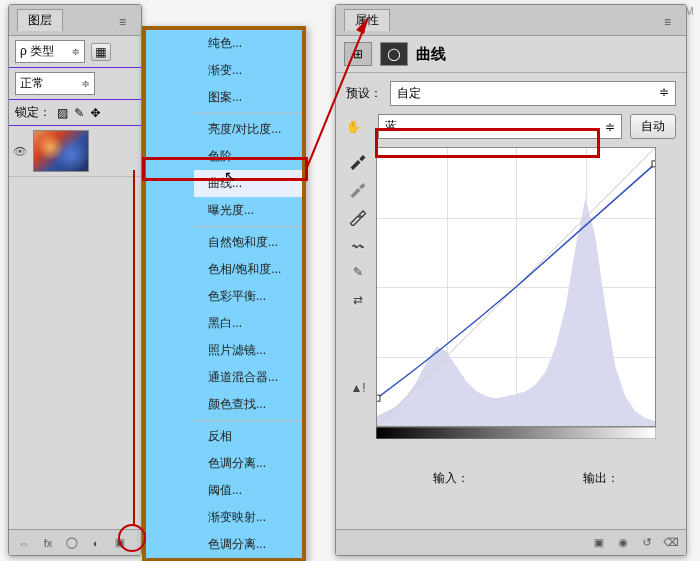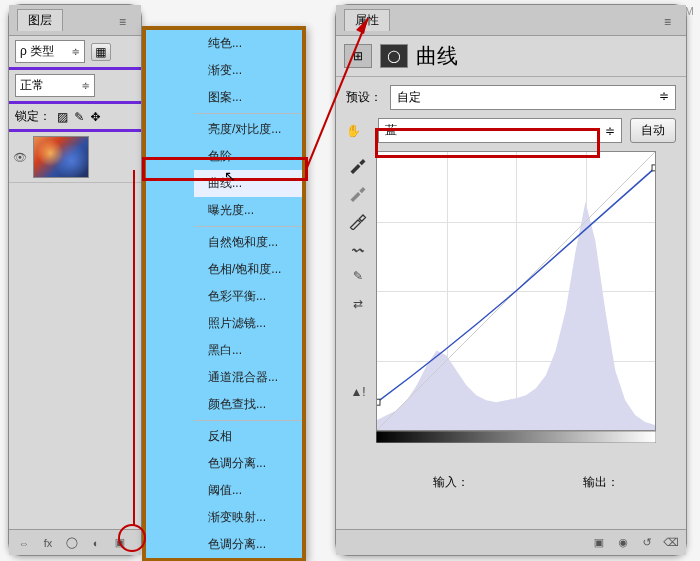--- a/index.html
+++ b/index.html
@@ -1,40 +1,40 @@
 <!DOCTYPE html>
 <html><head>
 <meta charset="utf-8">
 <style>
 *{box-sizing:border-box;margin:0;padding:0;font-family:"Microsoft YaHei",SimSun,sans-serif;font-size:12px;}
 body{background:#f5f5f5;width:700px;height:561px;position:relative;overflow:hidden;}
-.panel{position:absolute;background:#d8d8d8;border:1px solid #888;border-radius:13px;box-shadow:0 2px 6px rgba(0,0,0,.3);}
+.panel{position:absolute;background:#d8d8d8;border:1px solid #888;border-radius:3px;box-shadow:0 2px 6px rgba(0,0,0,.3);}
 .panel-tab{background:#c8c8c8;border-bottom:1px solid #999;padding:4px 8px;display:flex;align-items:center;justify-content:space-between;}
 .panel-tab .tab{background:#d8d8d8;padding:2px 10px;border:1px solid #999;border-bottom:none;display:inline-block;}
 .panel-menu{width:14px;height:10px;}
 .panel-menu::before{content:"≡";color:#555;}
-.toolbar{display:flex;align-items:center;gap:6px;padding:4px 6px;border-bottom:3px solid #6d28d9;}
+.toolbar{display:flex;align-items:center;gap:6px;padding:4px 6px;border-bottom:1px solid #6d28d9;}
 .dropdown{background:#fff;border:1px solid #888;padding:2px 4px;display:flex;align-items:center;justify-content:space-between;min-width:60px;}
 .dropdown .arrows{font-size:10px;color:#333;}
 .icon-btn{width:20px;height:18px;border:1px solid #999;background:linear-gradient(#f0f0f0,#d0d0d0);display:inline-flex;align-items:center;justify-content:center;border-radius:2px;}
 .layers-panel{left:8px;top:4px;width:134px;height:552px;}
 .layer-row{display:flex;align-items:center;padding:4px;border-bottom:1px solid #bbb;}
 .eye{width:14px;height:14px;margin-right:6px;}
 .eye::before{content:"👁";font-size:11px;color:#555;}
 .thumb{width:56px;height:42px;border:1px solid #888;background:linear-gradient(135deg,#e89050 0%,#d04020 30%,#3050a0 60%,#203060 100%);position:relative;}
 .thumb::after{content:"";position:absolute;inset:0;background:radial-gradient(circle at 30% 40%,rgba(255,200,100,.8) 0%,transparent 30%),radial-gradient(circle at 70% 60%,rgba(100,150,255,.6) 0%,transparent 40%);}
 .bottom-bar{position:absolute;bottom:0;left:0;right:0;height:26px;border-top:1px solid #999;background:#d0d0d0;display:flex;align-items:center;gap:6px;padding:0 6px;}
 .bottom-bar .bi{width:18px;height:16px;display:inline-flex;align-items:center;justify-content:center;color:#555;font-size:11px;}
 .flyout{position:absolute;left:142px;top:26px;width:164px;background:#7dd3fc;border:4px solid #a16207;box-shadow:2px 2px 8px rgba(0,0,0,.3);padding-left:48px;}
 .flyout .item{padding:5px 14px;color:#222;cursor:default;}
 .flyout .sep{border-top:1px solid #bbb;margin:2px 0;}
 .props-panel{left:335px;top:4px;width:352px;height:552px;}
 .props-header{display:flex;align-items:center;gap:8px;padding:6px 8px;border-bottom:1px solid #aaa;}
 .mode-icon{width:28px;height:24px;border:1px solid #888;background:#c0c0c0;display:inline-flex;align-items:center;justify-content:center;}
-.props-title{font-size:21px;font-weight:400;}
+.props-title{font-size:15px;font-weight:700;}
 .props-body{padding:8px 10px;}
 .row{display:flex;align-items:center;gap:8px;margin-bottom:8px;}
 .lbl{min-width:34px;}
 .wide-dd{flex:1;background:#fff;border:1px solid #888;padding:3px 6px;display:flex;justify-content:space-between;align-items:flex-start;}
 .channel-box{flex:1;background:#fff;border:1px solid #888;padding:3px 6px;display:flex;justify-content:space-between;align-items:center;}
 .auto-btn{background:linear-gradient(#f8f8f8,#ddd);border:1px solid #888;border-radius:3px;padding:3px 10px;}
 .graph-area{display:flex;gap:6px;}
 .tool-col{display:flex;flex-direction:column;gap:10px;width:24px;align-items:center;padding-top:4px;}
 .tool-col .t{width:20px;height:18px;display:flex;align-items:center;justify-content:center;color:#444;}
 .curve-box{flex:1;}
@@ -99,22 +99,22 @@
       <div class="item">图案...</div>
       <div class="sep"></div>
       <div class="item">亮度/对比度...</div>
       <div class="item">色阶...</div>
       <div class="item" style="background: rgb(232, 240, 255);">曲线...</div>
       <div class="item">曝光度...</div>
       <div class="sep"></div>
       <div class="item">自然饱和度...</div>
       <div class="item">色相/饱和度...</div>
       <div class="item">色彩平衡...</div>
+      <div class="item">黑白...</div>
       <div class="item">照片滤镜...</div>
-      <div class="item">黑白...</div>
       <div class="item">通道混合器...</div>
       <div class="item">颜色查找...</div>
       <div class="sep"></div>
       <div class="item">反相</div>
       <div class="item">色调分离...</div>
       <div class="item">阈值...</div>
       <div class="item">渐变映射...</div>
       <div class="item">色调分离...</div>
     </div>
 </div>

